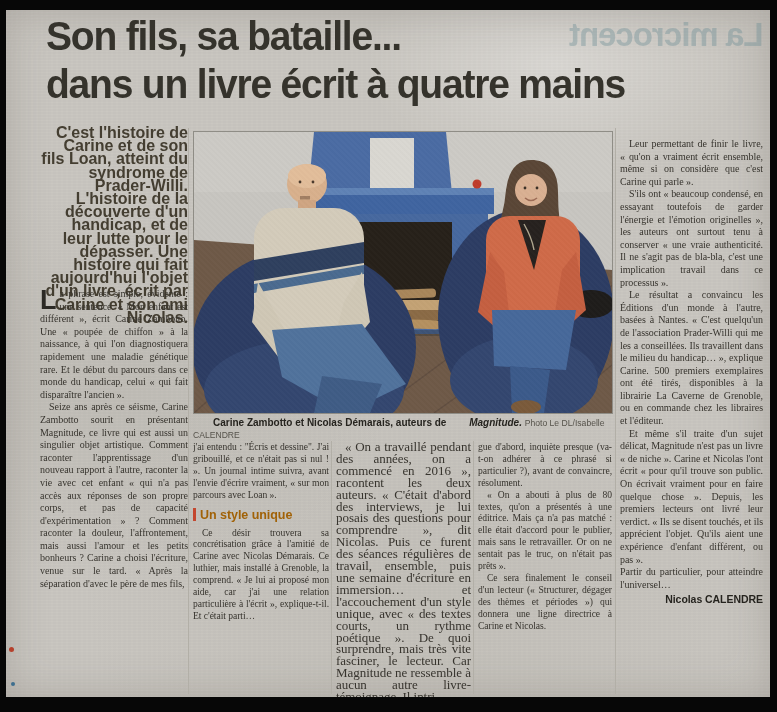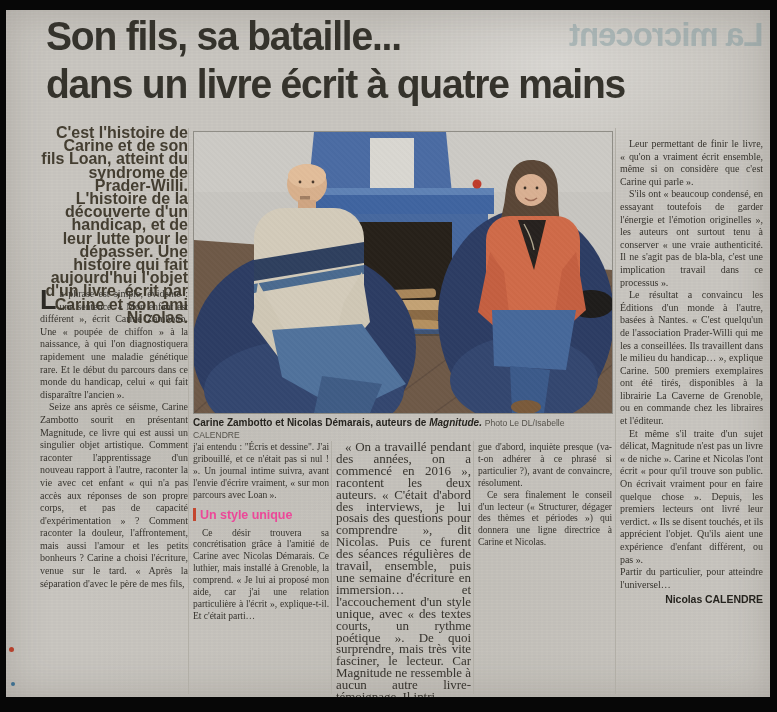--- a/index.html
+++ b/index.html
@@ -56,29 +56,29 @@
   .photo{
     position:absolute;left:193px;top:131px;width:418px;height:281px;
     border:1px solid #8f8d86;background:#c7c5c0;
   }
   .photo-grain{position:absolute;inset:0;opacity:.25;
     background:repeating-linear-gradient(45deg, rgba(255,255,255,.06) 0 2px, rgba(40,40,40,.05) 2px 4px);}
   .caption{
     position:absolute;left:193px;top:417px;width:420px;
     font-family:"Liberation Sans", sans-serif;font-size:10px;line-height:12px;color:#26241f;
   }
-  .caption b{font-weight:bold;}
+  .caption b{font-weight:bold;margin-left:20px;}
   .caption .credit{font-weight:normal;font-size:8.6px;color:#56534b;}
   .col2{position:absolute;left:193px;top:441px;width:136px;height:256px;font-size:9.6px;line-height:11.9px;}
   .col3{position:absolute;left:336px;top:441px;width:135px;height:256px;font-size:13px;line-height:11.9px;}
   .col4{position:absolute;left:478px;top:441px;width:134px;height:256px;font-size:9.6px;line-height:11.9px;}
   .col5{position:absolute;left:620px;top:138px;width:143px;height:556px;}
   .subhead{
     font-family:"Liberation Sans", sans-serif;font-weight:bold;
-    font-size:12.5px;line-height:14px;color:#ec4899;text-align:left;text-indent:0;
+    font-size:12.5px;line-height:14px;color:#a16207;text-align:left;text-indent:0;
     margin:7px 0 5px 0;display:flex;align-items:center;
   }
   .redbar{display:inline-block;width:3px;height:13px;background:#c4472f;margin-right:4px;}
   .byline{
     font-family:"Liberation Sans", sans-serif;font-weight:bold;
     font-size:10.5px;color:#26241f;text-align:right;margin-top:2px;
   }
   .regdot{position:absolute;border-radius:50%;}
   .ital{font-style:italic;}
 </style>
@@ -210,20 +210,21 @@
   </div>
   <p class="p-ind">Ce désir trouvera sa concrétisation grâce à l'amitié de Carine avec Nicolas Démarais. Ce luthier, mais installé à Grenoble, la comprend. « Je lui ai proposé mon aide, car j'ai une relation particulière à l'écrit », explique-t-il. Et c'était parti…</p>
 </div>
 
 <div class="bodycol col3">
   <p class="p-ind">« On a travaillé pendant des années, on a commencé en 2016 », racontent les deux auteurs. « C'était d'abord des interviews, je lui posais des questions pour comprendre », dit Nicolas. Puis ce furent des séances régulières de travail, ensemble, puis une semaine d'écriture en immersion… et l'accouchement d'un style unique, avec « des textes courts, un rythme poétique ». De quoi surprendre, mais très vite fasciner, le lecteur. Car Magnitude ne ressemble à aucun autre livre-témoignage. Il intri-</p>
 </div>
 
 <div class="bodycol col4">
   <p class="p-noind">gue d'abord, inquiète presque (va-t-on adhérer à ce phrasé si particulier ?), avant de convaincre, résolument.</p>
+  <p class="p-ind">« On a abouti à plus de 80 textes, qu'on a présentés à une éditrice. Mais ça n'a pas matché : elle était d'accord pour le publier, mais sans le retravailler. Or on ne sentait pas le truc, on n'était pas prêts ».</p>
   <p class="p-ind">Ce sera finalement le conseil d'un lecteur (« Structurer, dégager des thèmes et périodes ») qui donnera une ligne directrice à Carine et Nicolas.</p>
 </div>
 
 <div class="bodycol col5">
   <p class="p-ind">Leur permettant de finir le livre, « qu'on a vraiment écrit ensemble, même si on considère que c'est Carine qui parle ».</p>
   <p class="p-ind">S'ils ont « beaucoup condensé, en essayant toutefois de garder l'énergie et l'émotion originelles », les auteurs ont surtout tenu à conserver « une vraie authenticité. Il ne s'agit pas de bla-bla, c'est une implication travail dans ce processus ».</p>
   <p class="p-ind">Le résultat a convaincu les Éditions d'un monde à l'autre, basées à Nantes. « C'est quelqu'un de l'association Prader-Willi qui me les a conseillées. Ils travaillent dans le milieu du handicap… », explique Carine. 500 premiers exemplaires ont été tirés, disponibles à la librairie La Caverne de Grenoble, ou en commande chez les libraires et l'éditeur.</p>
   <p class="p-ind">Et même s'il traite d'un sujet délicat, Magnitude n'est pas un livre « de niche ». Carine et Nicolas l'ont écrit « pour qu'il trouve son public. On écrivait vraiment pour en faire quelque chose ». Depuis, les premiers lecteurs ont livré leur verdict. « Ils se disent touchés, et ils apprécient l'objet. Qu'ils aient une expérience d'enfant différent, ou pas ».</p>
   <p class="p-noind">Partir du particulier, pour atteindre l'universel…</p>
   <div class="byline">Nicolas CALENDRE</div>

